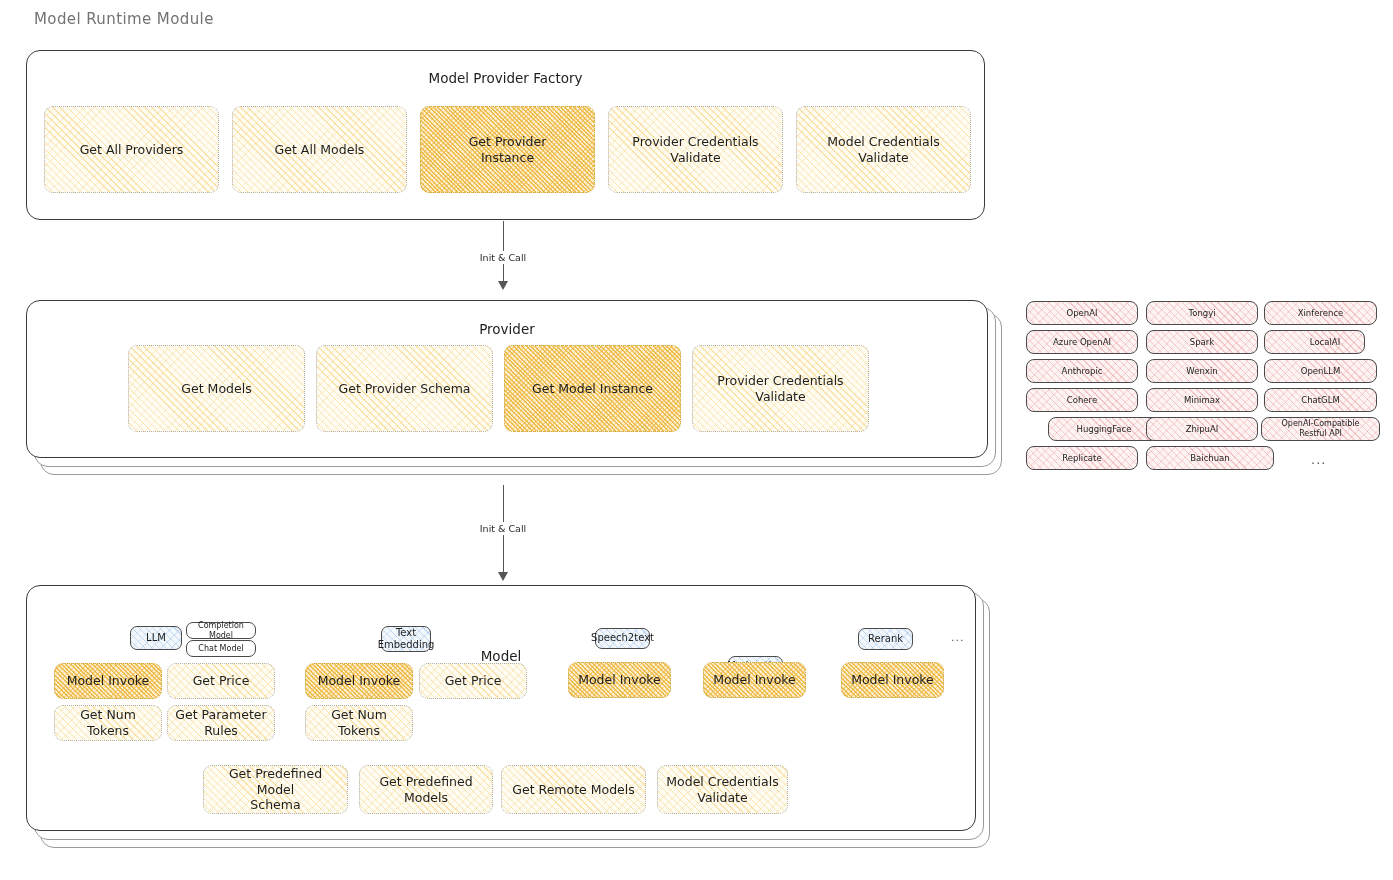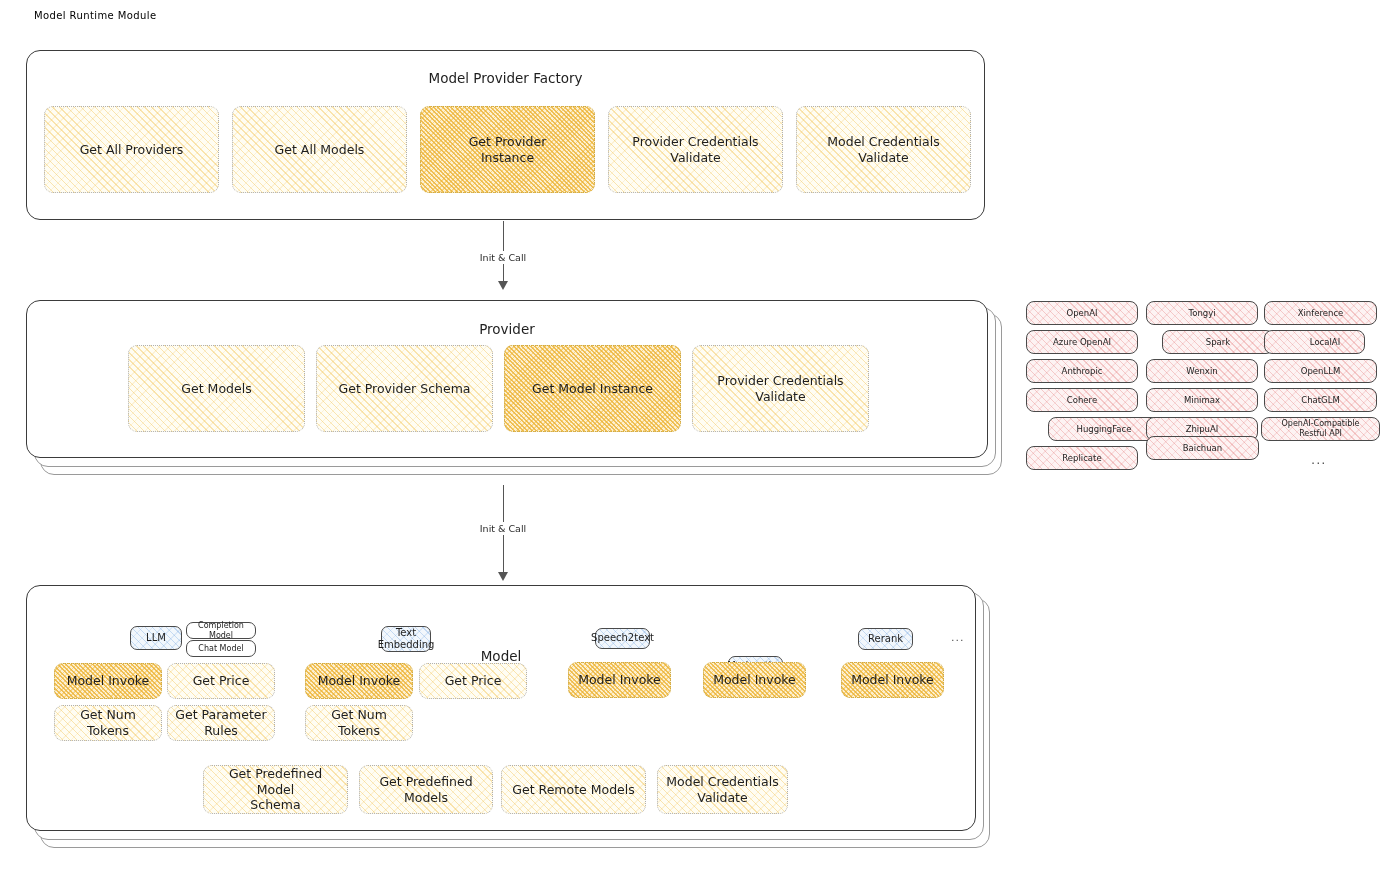--- a/index.html
+++ b/index.html
@@ -7,21 +7,21 @@
   body{
     width:1393px;height:880px;background:#ffffff;
     font-family:"DejaVu Sans","Liberation Sans",sans-serif;
     color:#1e1e1e;overflow:hidden;position:relative;
   }
   .canvas{position:absolute;left:0;top:0;width:1393px;height:880px;}
 
   
   .page-title{
     position:absolute;left:34px;top:10px;
-    font-size:10px;letter-spacing:.4px;color:#000000;
+    font-size:15px;letter-spacing:.4px;color:#737373;
     white-space:nowrap;
   }
 
   
   .container{
     position:absolute;box-sizing:border-box;
     border:1.3px solid #3b3b3b;border-radius:14px;background:#fff;
   }
   .stack-l{
     position:absolute;box-sizing:border-box;
@@ -133,25 +133,25 @@
   <div class="node n-light" style="left:692px;top:345px;width:177px;height:87px;">Provider Credentials<br>Validate</div>
 
   <div class="node n-pink" style="left:1026px;top:301px;width:112px;height:24px;">OpenAI</div>
   <div class="node n-pink" style="left:1026px;top:330px;width:112px;height:24px;">Azure OpenAI</div>
   <div class="node n-pink" style="left:1026px;top:359px;width:112px;height:24px;text-align:right;">Anthropic</div>
   <div class="node n-pink" style="left:1026px;top:388px;width:112px;height:24px;">Cohere</div>
   <div class="node n-pink" style="left:1026px;top:417px;width:112px;height:24px;margin-left:22px;">HuggingFace</div>
   <div class="node n-pink" style="left:1026px;top:446px;width:112px;height:24px;">Replicate</div>
 
   <div class="node n-pink" style="left:1146px;top:301px;width:112px;height:24px;">Tongyi</div>
-  <div class="node n-pink" style="left:1146px;top:330px;width:112px;height:24px;margin-left:16px;">Spark</div>
+  <div class="node n-pink" style="left:1146px;top:330px;width:112px;height:24px;">Spark</div>
   <div class="node n-pink" style="left:1146px;top:359px;width:112px;height:24px;">Wenxin</div>
   <div class="node n-pink" style="left:1146px;top:388px;width:112px;height:24px;">Minimax</div>
   <div class="node n-pink" style="left:1146px;top:417px;width:112px;height:24px;">ZhipuAI</div>
-  <div class="node n-pink" style="left:1146px;top:436px;width:113px;height:24px;">Baichuan</div>
+  <div class="node n-pink" style="left:1146px;top:446px;width:128px;height:24px;">Baichuan</div>
 
   <div class="node n-pink" style="left:1264px;top:301px;width:113px;height:24px;">Xinference</div>
   <div class="node n-pink" style="left:1264px;top:330px;width:101px;height:24px;padding-left:27px;">LocalAI</div>
   <div class="node n-pink" style="left:1264px;top:359px;width:113px;height:24px;">OpenLLM</div>
   <div class="node n-pink" style="left:1264px;top:388px;width:113px;height:24px;">ChatGLM</div>
   <div class="node n-pink" style="left:1261px;top:417px;width:119px;height:24px;font-size:8px;">OpenAI-Compatible Restful API</div>
   <div class="ellipsis" style="left:1311px;top:452px;">...</div>
 
   <div class="arrow-line" style="left:503px;top:485px;height:90px;"></div>
   <div class="arrow-head" style="left:498px;top:572px;"></div>

